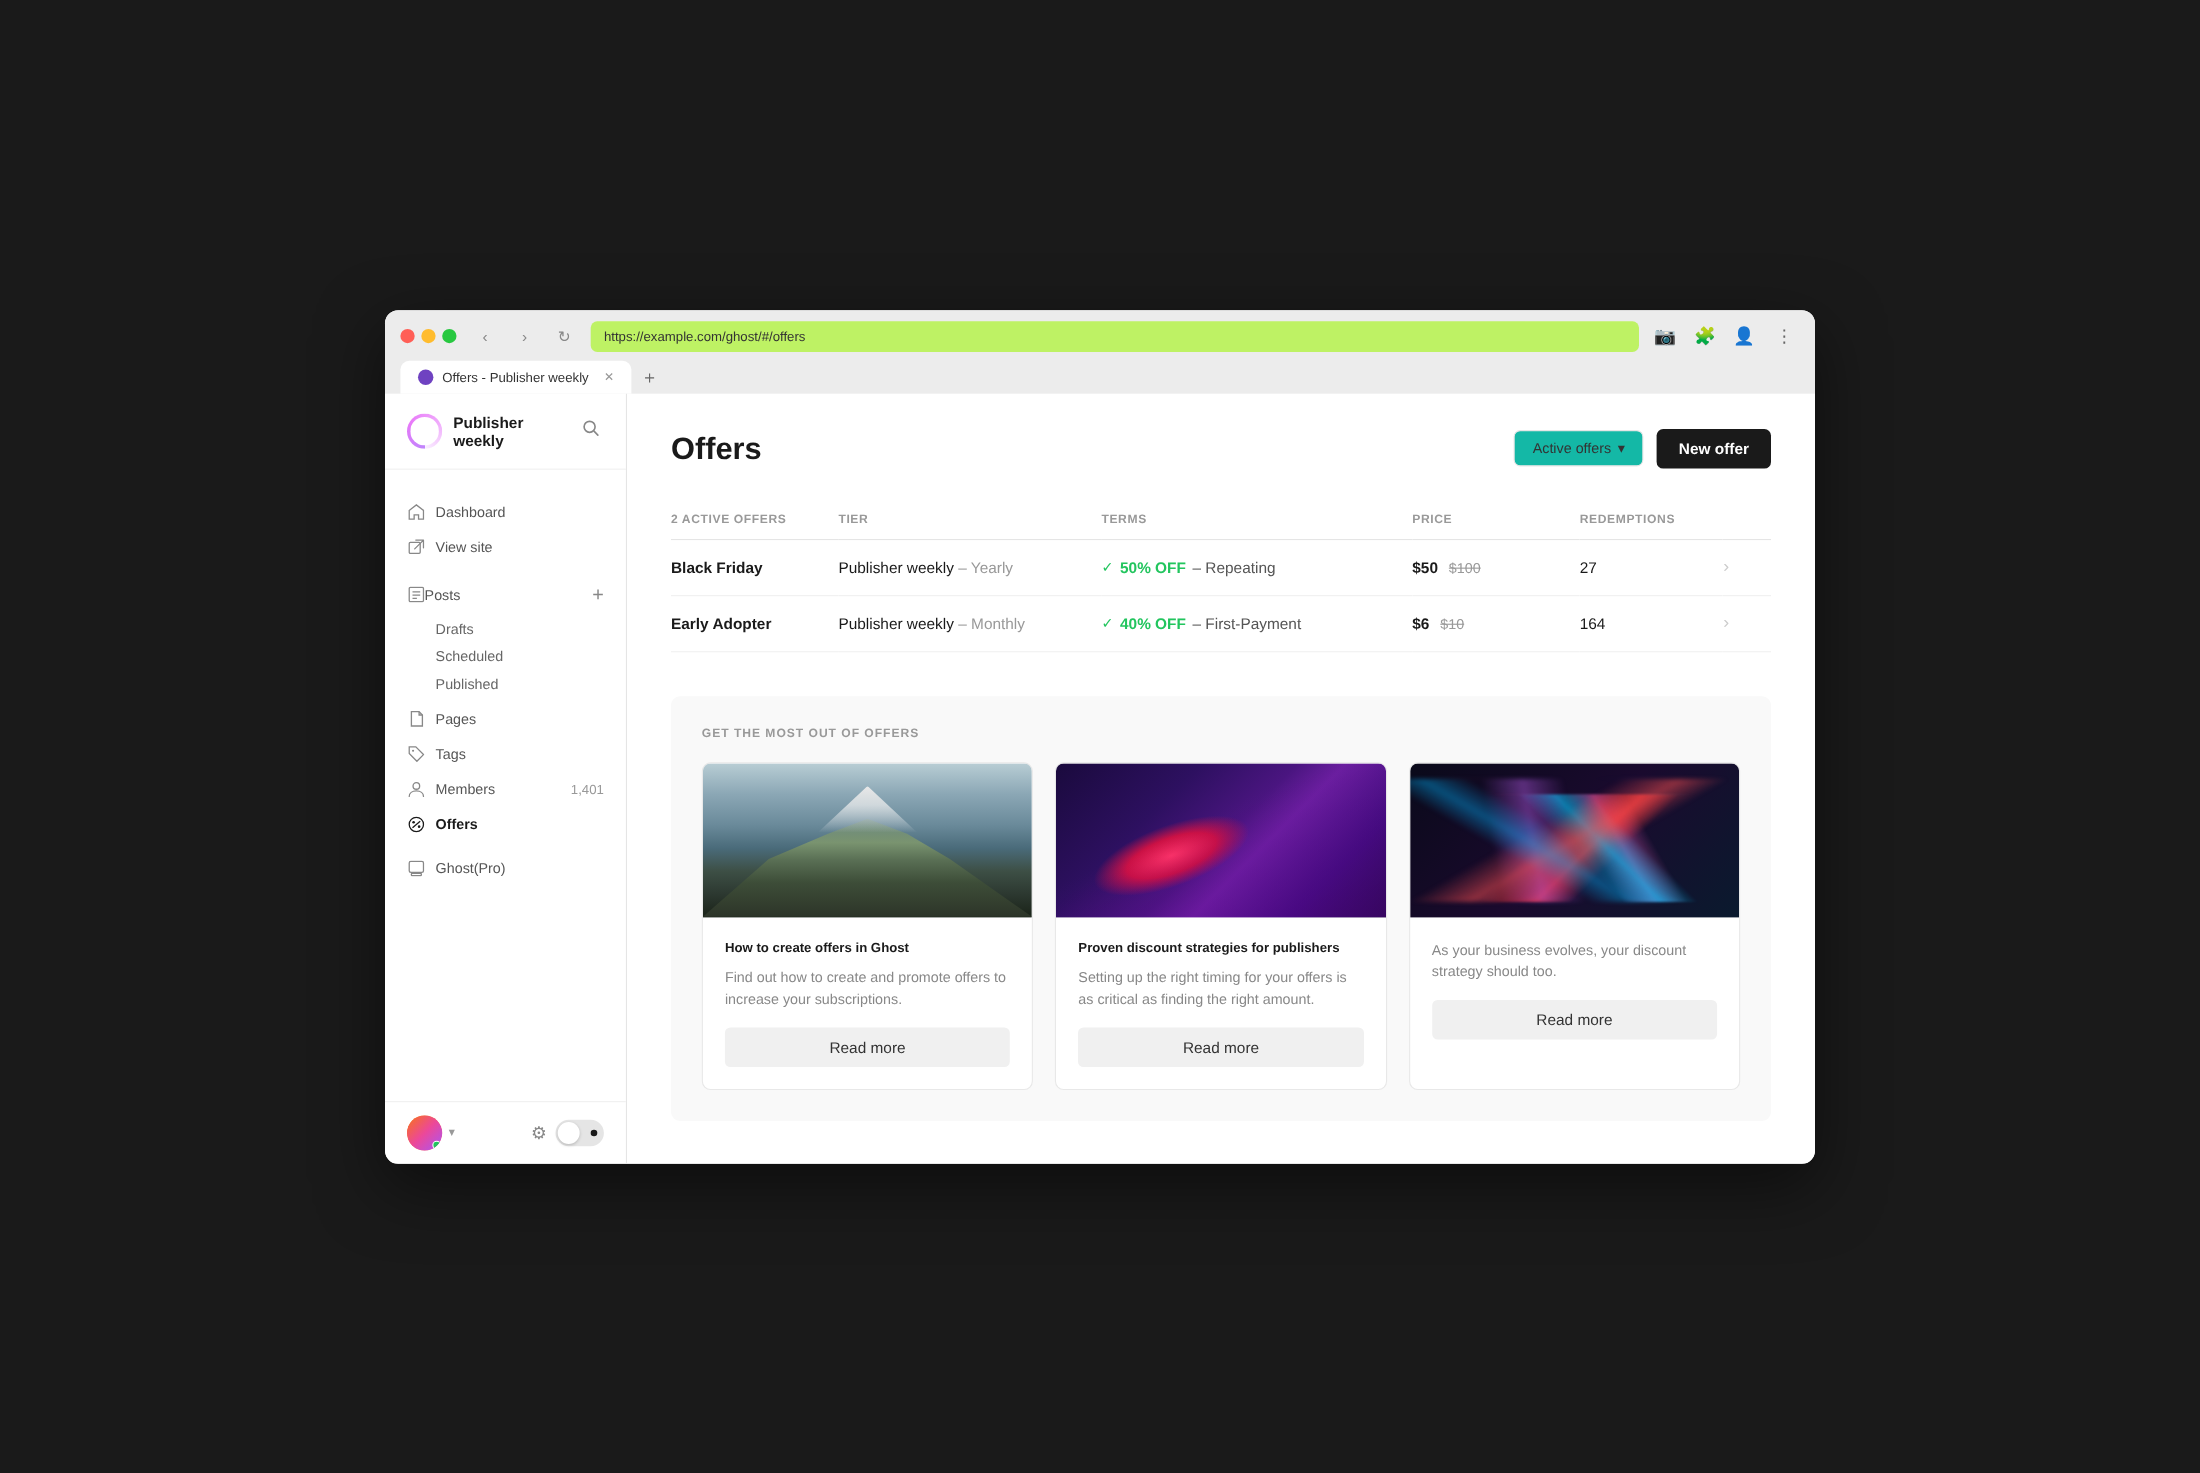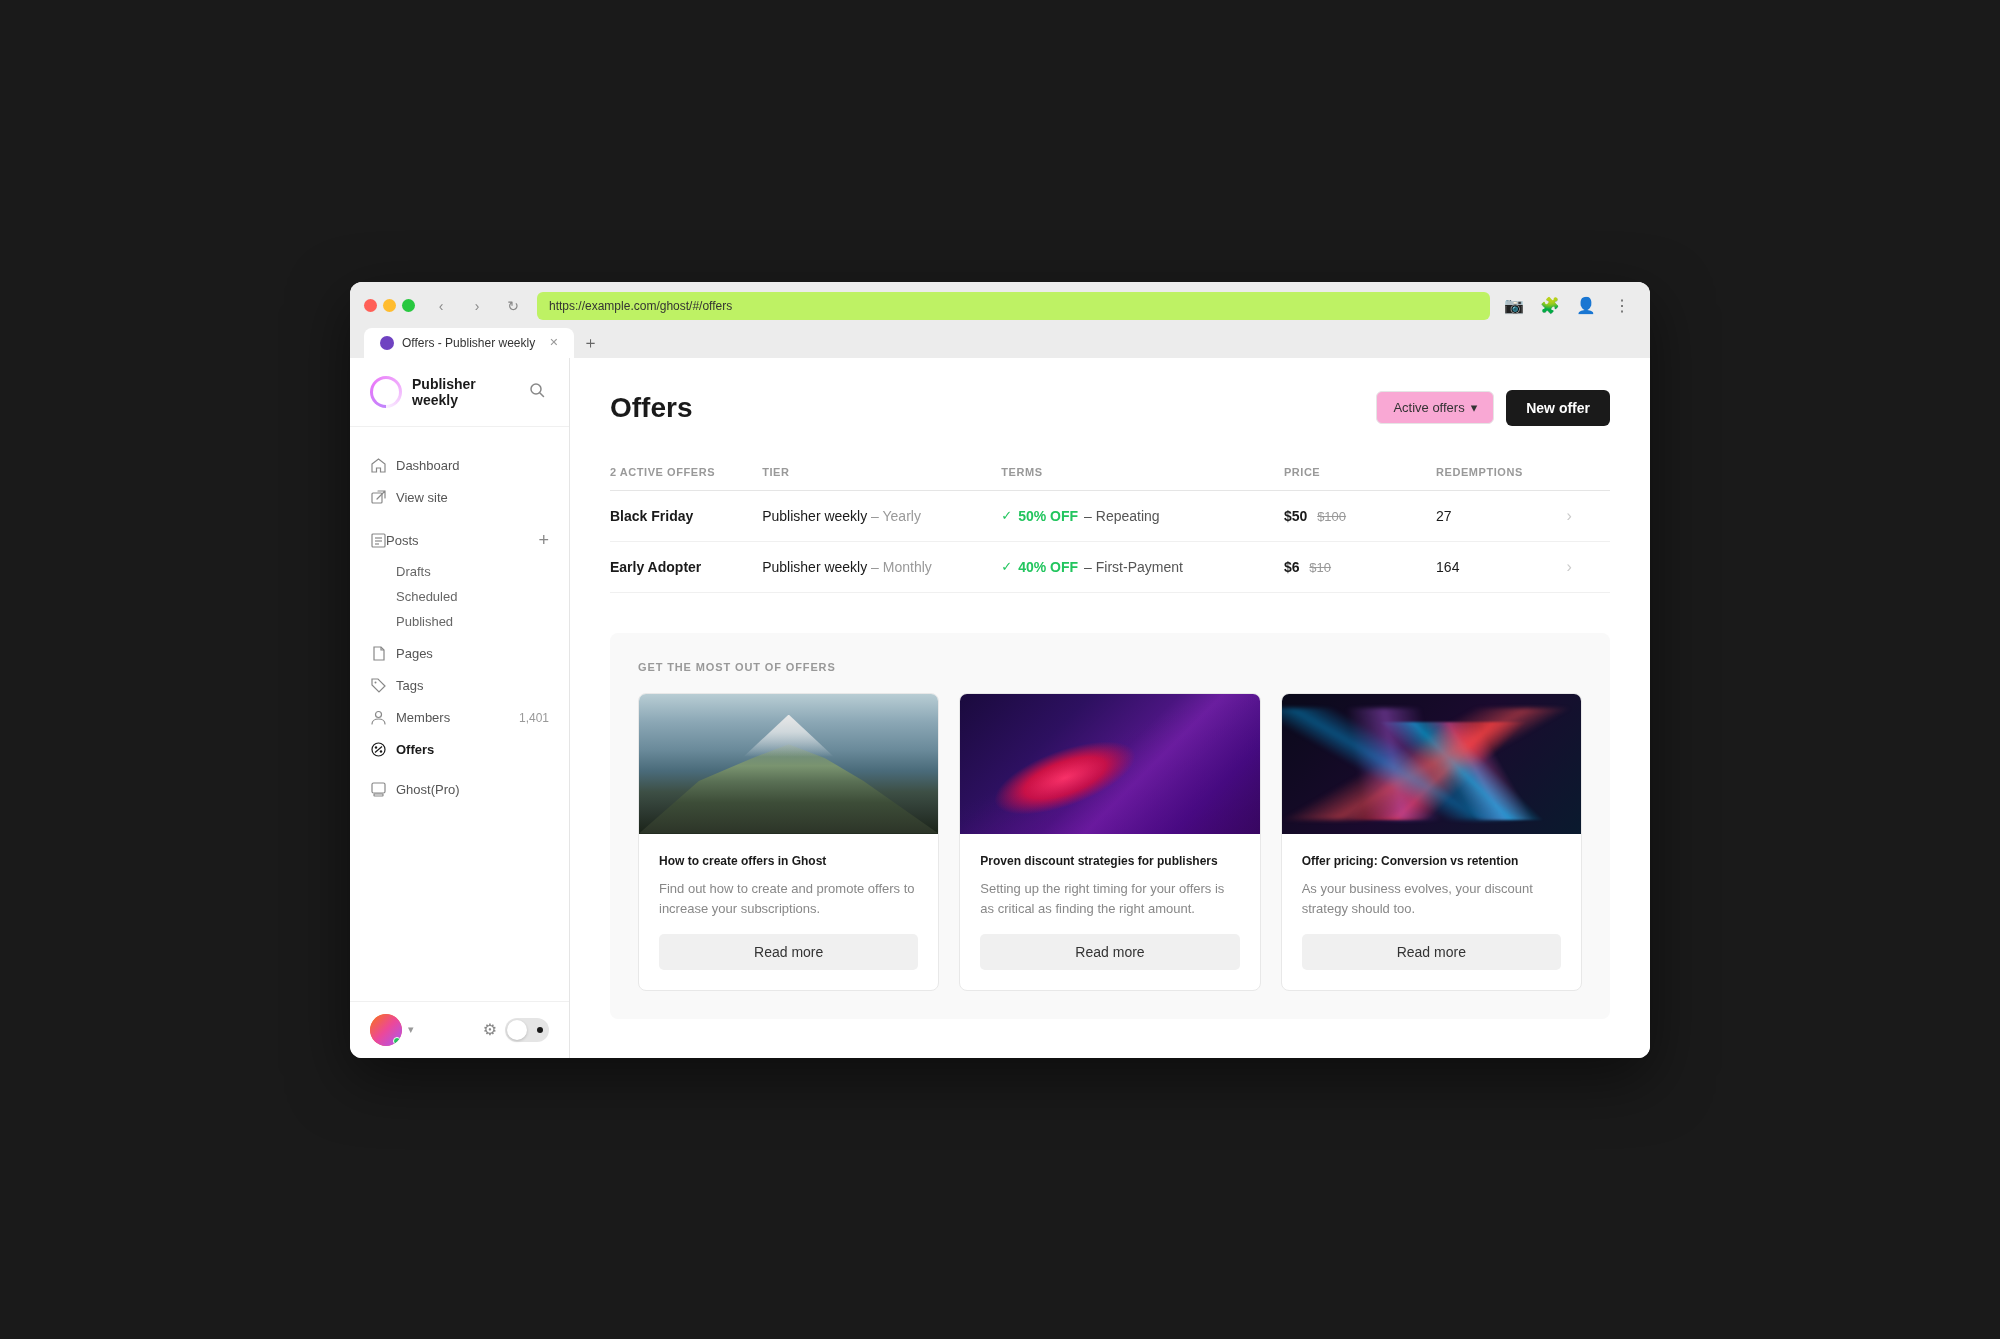--- a/index.html
+++ b/index.html
@@ -330,21 +330,21 @@
       font-size: 28px;
       font-weight: 700;
       color: #1a1a1a;
     }
     .header-actions {
       display: flex;
       gap: 12px;
       align-items: center;
     }
     .btn-secondary {
-      background: #f9a8d4;
+      background: #14b8a6;
       border: 1px solid #e5e5e5;
       border-radius: 6px;
       padding: 8px 16px;
       font-size: 13px;
       color: #333;
       cursor: pointer;
       display: flex;
       align-items: center;
       gap: 6px;
     }
@@ -851,21 +851,20 @@
     <div class="card-image img-purple"></div>
     <div class="card-body">
       <div class="card-title">Proven discount strategies for publishers</div>
       <div class="card-description">Setting up the right timing for your offers is as critical as finding the right amount.</div>
       <button class="card-read-more">Read more</button>
     </div>
   </div>
             <div class="resource-card">
     <div class="card-image img-trails"></div>
     <div class="card-body">
-      <div class="card-title">Offer pricing: Conversion vs retention</div>
       <div class="card-description">As your business evolves, your discount strategy should too.</div>
       <button class="card-read-more">Read more</button>
     </div>
   </div>
           </div>
       </div>
     </div>
   </div>
 </div>
 

